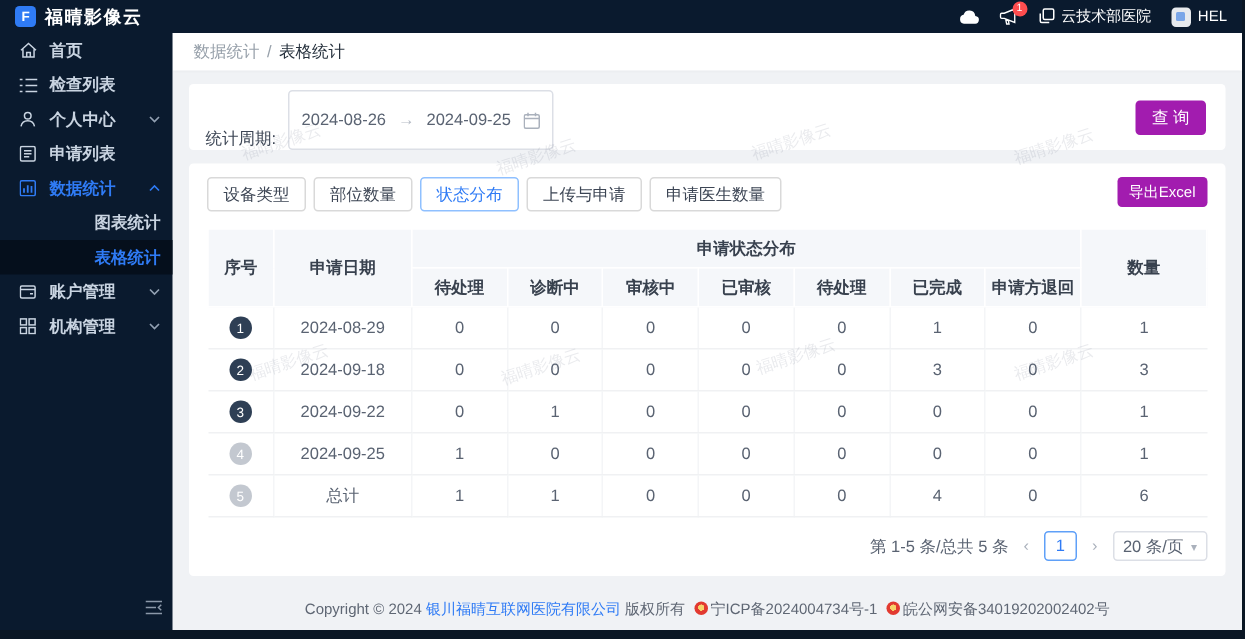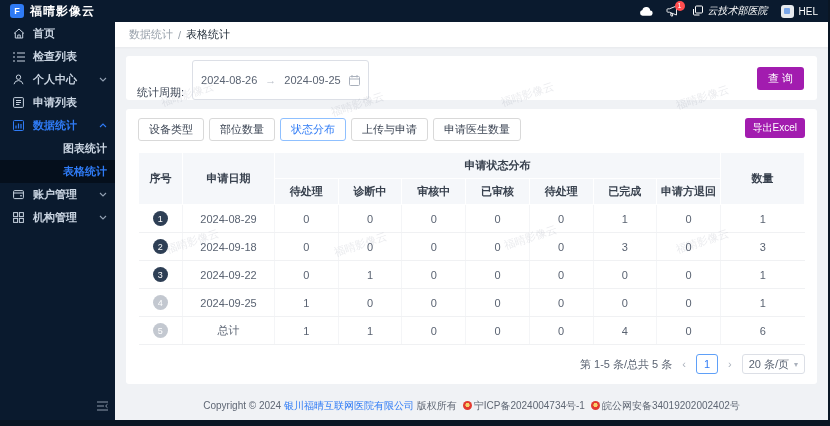--- a/index.html
+++ b/index.html
@@ -9,21 +9,21 @@
 
   
   .topbar { position:absolute; top:0; left:0; right:0; height:22px; background:#0a1a2e; display:flex; align-items:center; justify-content:space-between; padding:0 10px; z-index:30; }
   .topbar-left { display:flex; align-items:center; gap:6px; }
   .logo-box { width:14px; height:14px; border-radius:3px; background:#2f7bf5; color:#fff; font-size:9px; font-weight:bold; display:flex; align-items:center; justify-content:center; }
   .app-title { color:#fff; font-size:12px; font-weight:bold; letter-spacing:1px; }
   .topbar-right { display:flex; align-items:center; gap:13px; }
   .tb-icon { position:relative; display:flex; align-items:center; color:#fff; }
   .tb-icon svg { display:block; }
   .badge { position:absolute; top:-4px; right:-6px; min-width:10px; height:10px; padding:0 2px; border-radius:6px; background:#ff4d4f; color:#fff; font-size:7px; line-height:10px; text-align:center; }
-  .org { display:flex; align-items:center; gap:4px; color:#fff; font-size:10px;font-style:italic; }
+  .org { display:flex; align-items:center; gap:4px; color:#fff; font-size:10px; }
   .user { display:flex; align-items:center; gap:5px; color:#fff; font-size:10px;justify-content:center; }
   .avatar { width:13px; height:13px; border-radius:3px; background:#e7eaee; display:flex; align-items:center; justify-content:center; }
   .avatar i { width:6px; height:6px; background:#7aa6e8; border-radius:1px; display:block; }
 
   
   .sidebar { position:absolute; top:22px; left:0; width:115px; bottom:0; background:#0a1a2e; z-index:25; }
   .side-item { height:23px; display:flex; align-items:center; padding:0 8px 0 13px; color:#c9d4e1; font-size:11px; cursor:pointer;font-weight:bold; }
   .side-item .s-icon { width:13px; margin-right:7px; display:flex; align-items:center; color:#c9d4e1; }
   .side-item .s-label { flex:1; white-space:nowrap; }
   .side-item .chev { color:#93a1b3; display:flex; }

